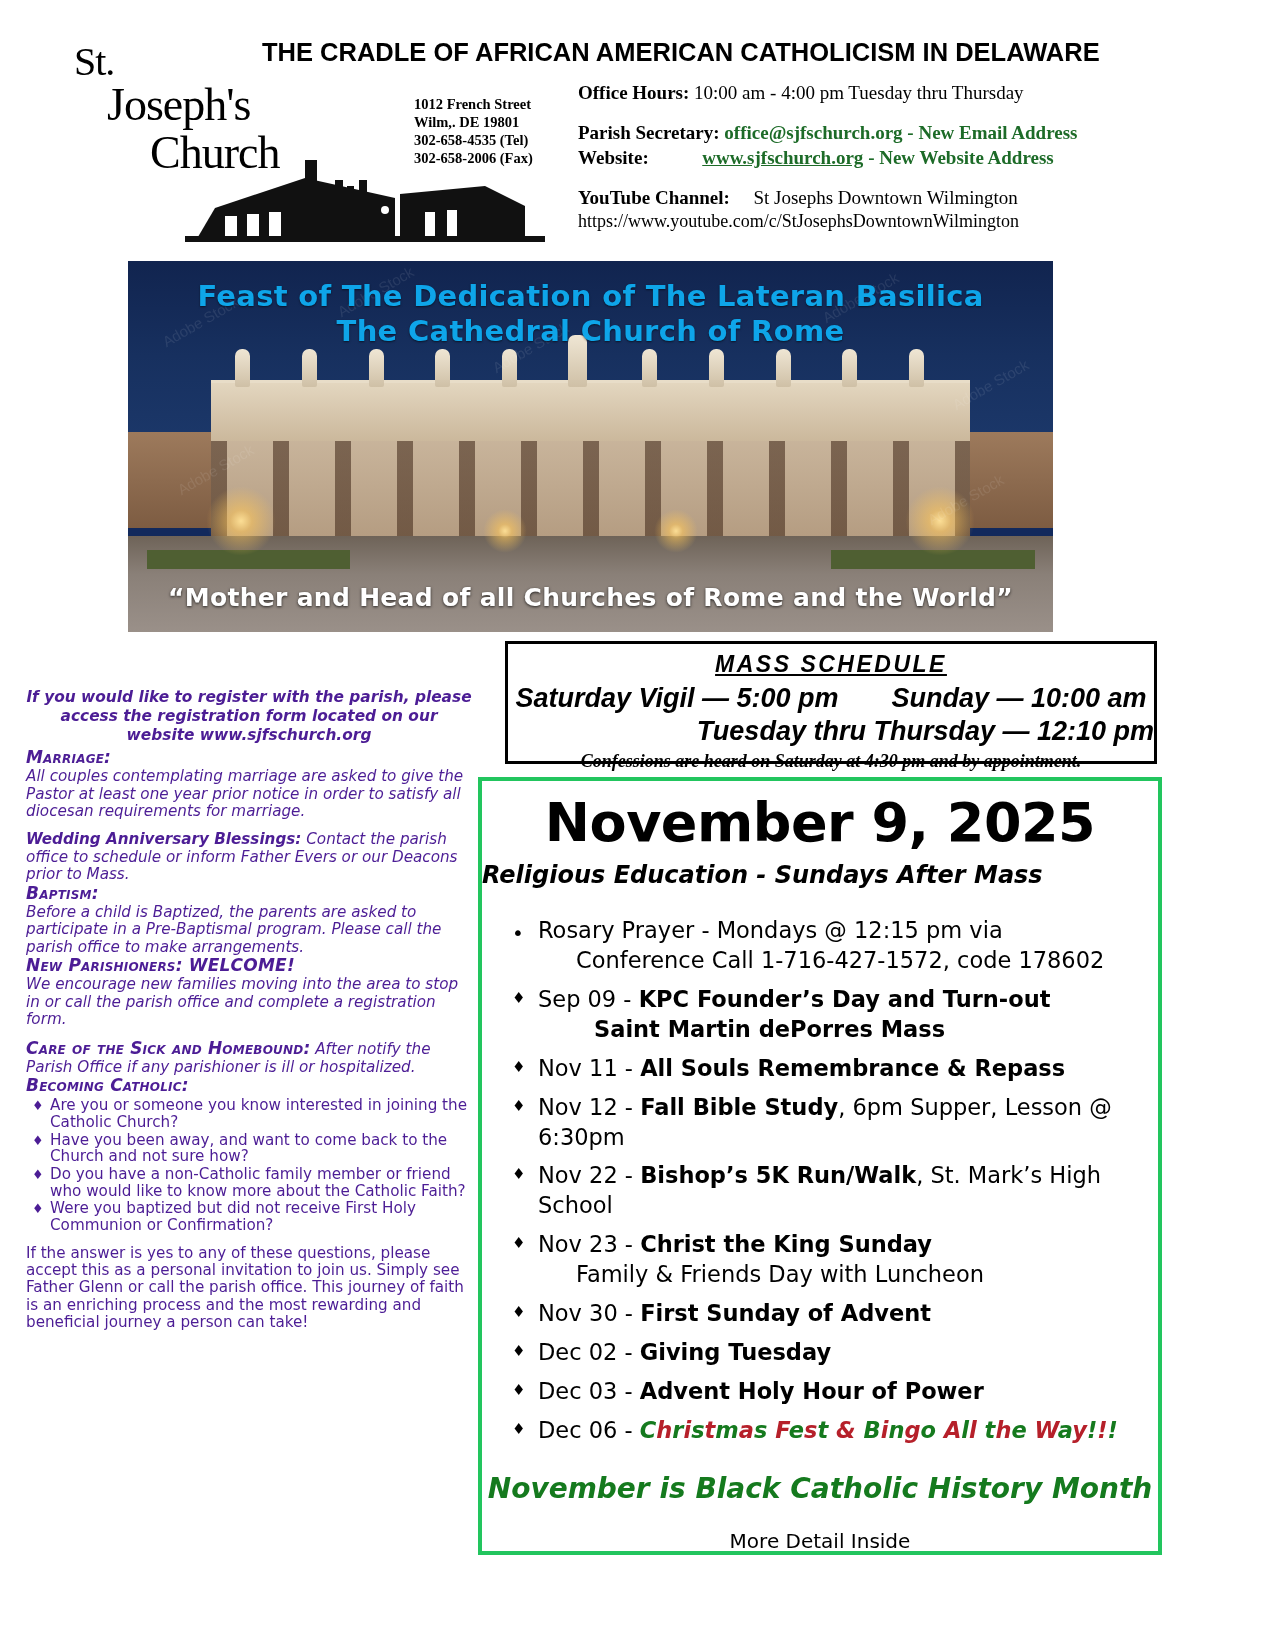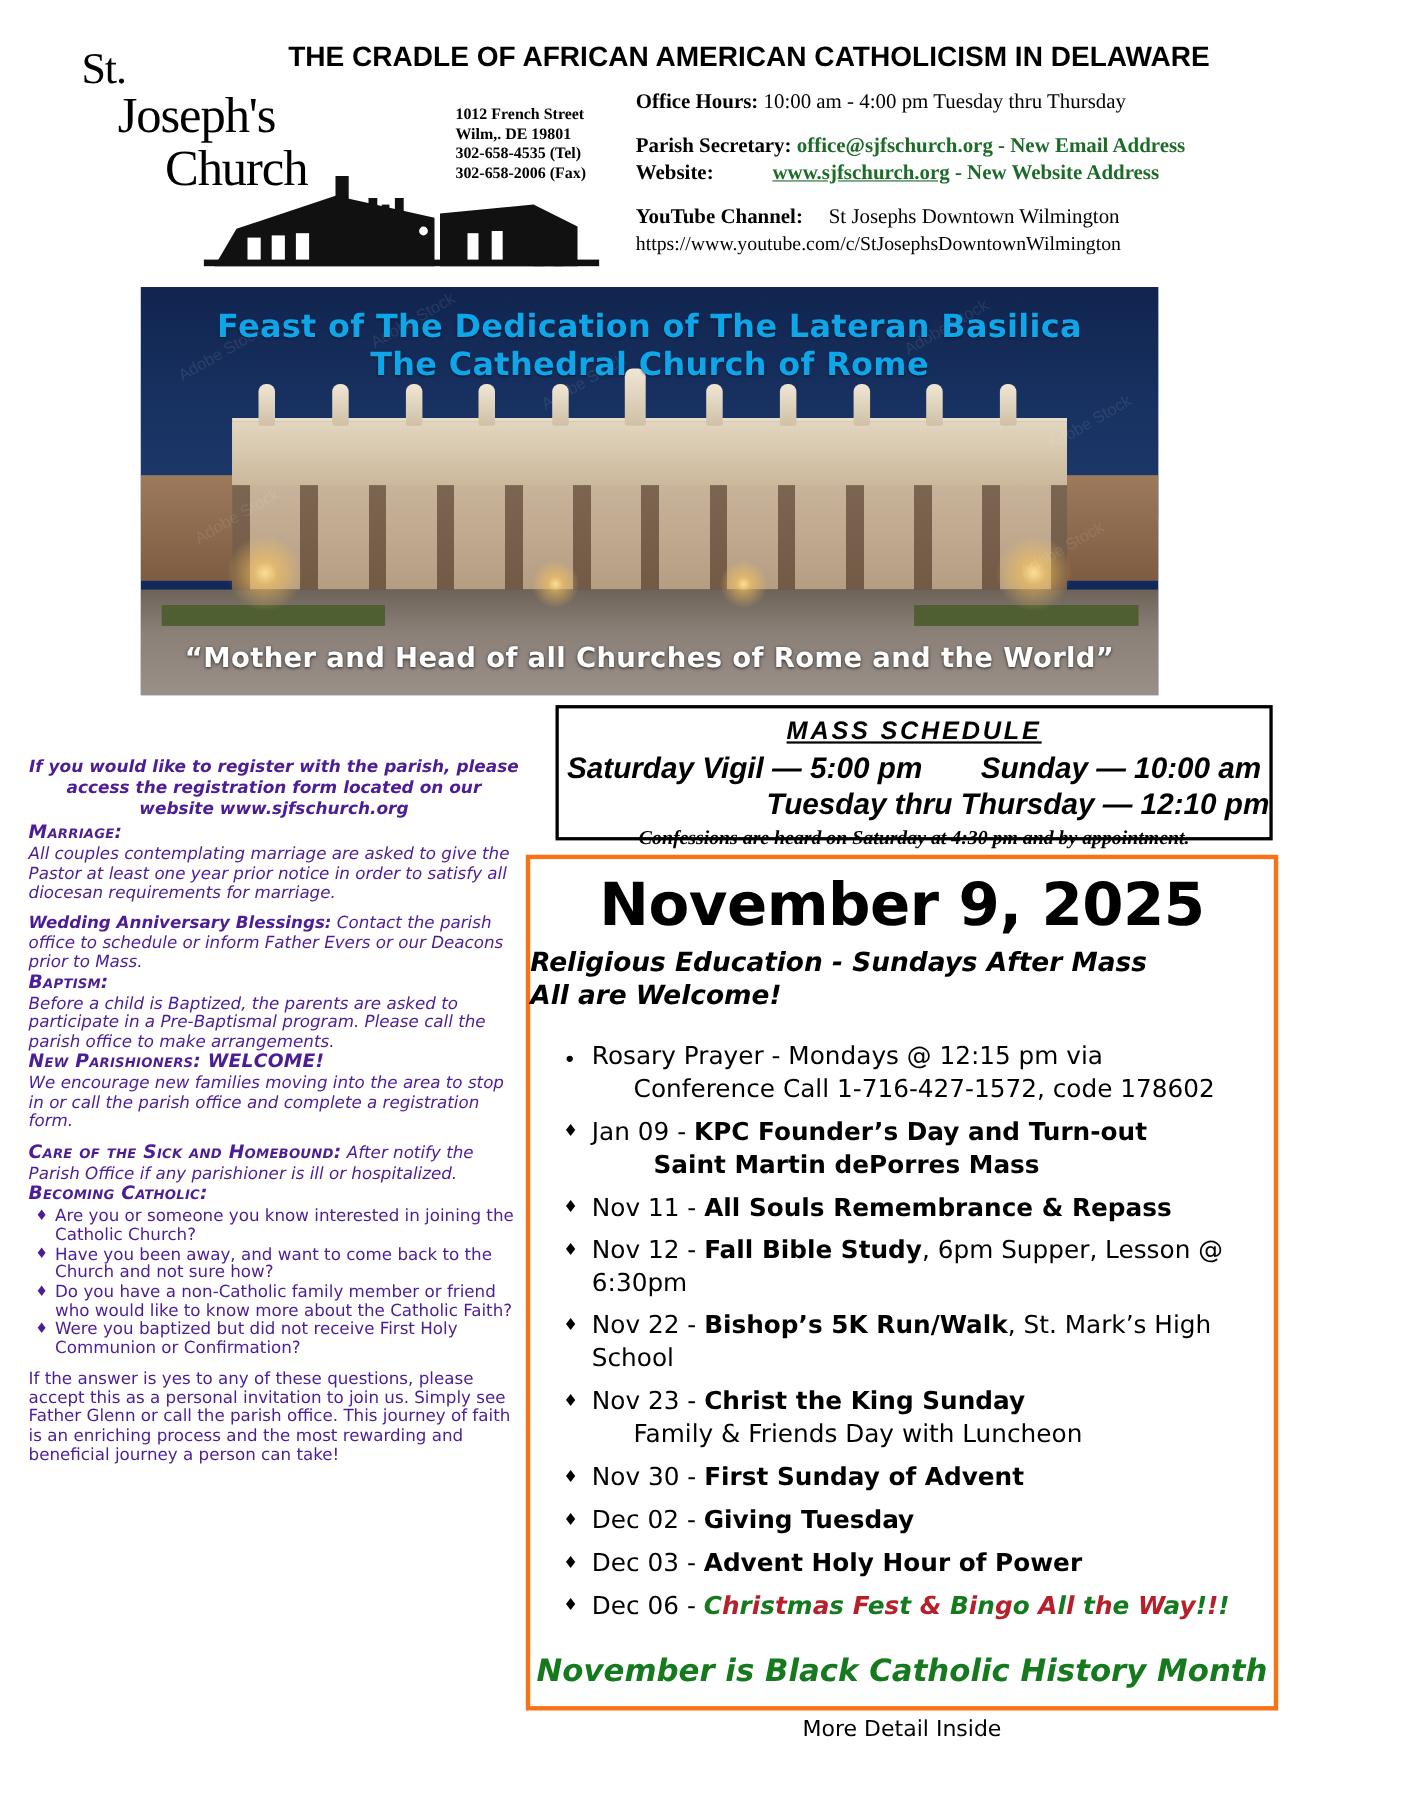--- a/index.html
+++ b/index.html
@@ -208,21 +208,21 @@
   }
   .answer-para { margin-top:11px; font-style:normal; line-height:1.14; }
   .change-head {
     margin-top:13px; font-weight:bold; font-style:italic; font-size:15.2px;
   }
   .change-body { font-style:italic; }
 
   
   .right-box {
     position:absolute; left:478px; top:777px; width:684px; height:778px;
-    border:4px solid #f97316; background:#fff;
+    border:4px solid #22c55e; background:#fff;
   }
   .rb-date {
     text-align:center; margin-top:10px;
     font-family:"DejaVu Sans", sans-serif;
     font-weight:bold; font-size:54px; letter-spacing:-0.5px;
   }
   .rb-sub {
     text-align:left; margin-top:6px;
     font-family:"DejaVu Sans", sans-serif;
     font-weight:bold; font-style:italic; font-size:24px; line-height:1.25;
@@ -433,34 +433,33 @@
   <div class="answer-para">If the answer is yes to any of these questions, please accept this as a personal invitation to join us.  Simply see Father Glenn or call the parish office. This journey of faith is an enriching process and the most rewarding and beneficial journey a person can take!</div>
 
 </div>
 
 <div class="right-box">
 
   <div class="rb-date">November 9, 2025</div>
 
   <div class="rb-sub">
     <div>Religious Education - Sundays After Mass</div>
-    <div>All are Welcome!</div>
   </div>
 
   <div class="events">
 
     <div class="ev">
       <span class="dot">•</span>
       <span class="plain">Rosary Prayer - Mondays @ 12:15 pm via</span>
       <span class="cont plain">Conference Call 1-716-427-1572, code 178602</span>
     </div>
 
     <div class="ev">
       <span class="dia">♦</span>
-      <span class="date">Jan 09</span>
+      <span class="date">Sep 09</span>
       <span class="dash">-</span>
       <b>KPC Founder’s Day and Turn-out</b>
       <b class="cont2">Saint Martin dePorres Mass</b>
     </div>
 
     <div class="ev">
       <span class="dia">♦</span>
       <span class="date">Nov 11</span>
       <span class="dash">-</span>
       <b>All Souls Remembrance &amp; Repass</b>

